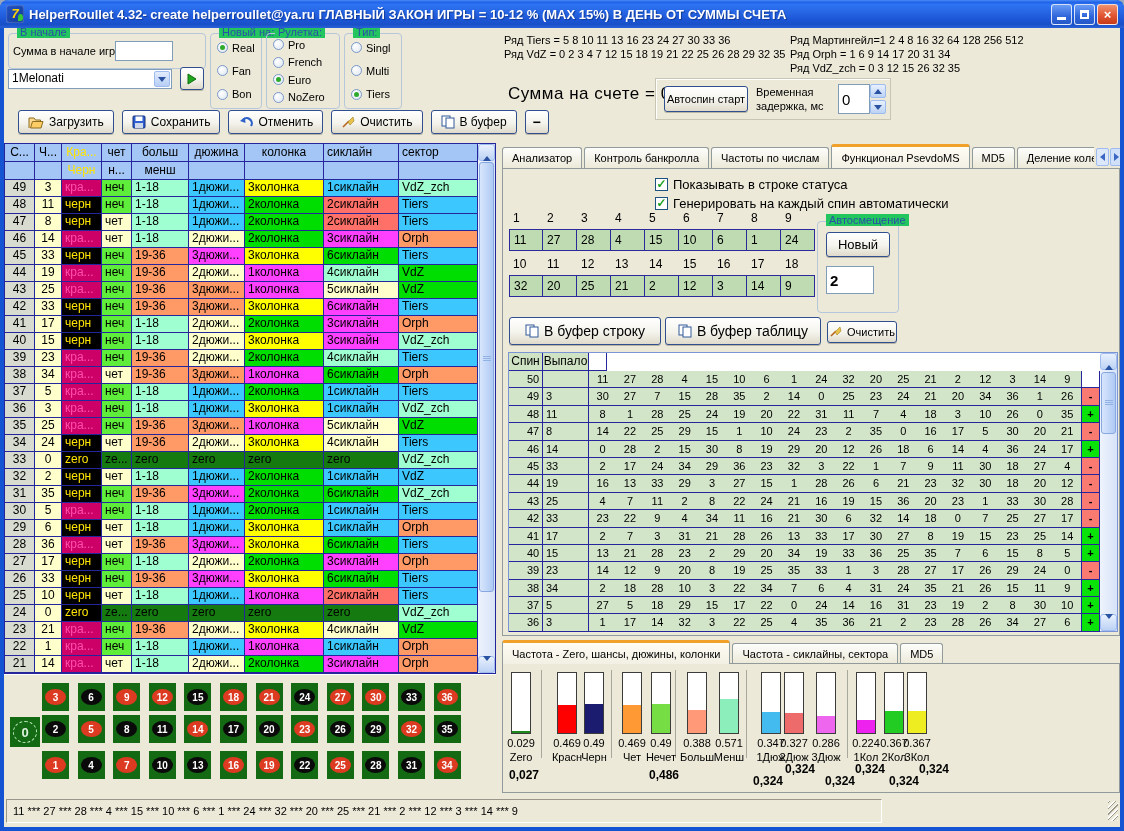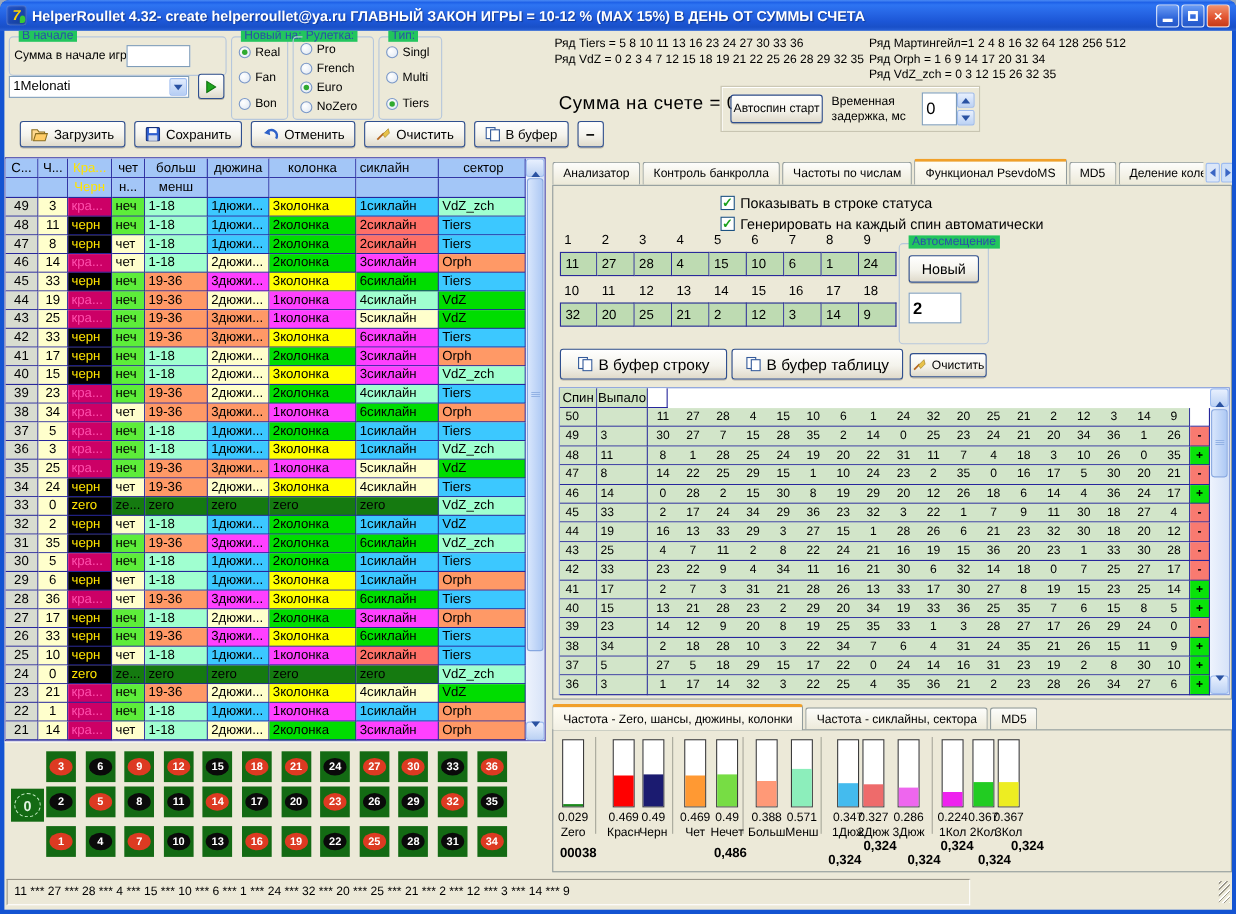--- a/index.html
+++ b/index.html
@@ -70,21 +70,21 @@
   
   .gcell{position:absolute;width:34px;height:22px;border:1px solid #2a2a9a;border-left:none;background:#bedbb2;
     font-size:12px;line-height:20px;padding-left:4px;}
   .gcell.first{border-left:1px solid #2a2a9a;}
   .gtxt{position:absolute;width:34px;font-size:12px;padding-left:4px;}
   
   #spin-table{left:504px;top:324px;width:610px;height:280px;background:#fff;border:1px solid #7b94d6;}
   .srow{display:flex;width:591px;}
   .sc{border-right:1px solid #26269c;border-bottom:1px solid #26269c;background:#d2e5c9;height:17.4px;
     font-size:11px;line-height:16px;overflow:hidden;white-space:nowrap;}
-  .sc.spin{width:34px;flex:none;padding-left:5px;}
+  .sc.spin{width:34px;flex:none;padding-left:18px;}
   .sc.hit{width:46px;flex:none;padding-left:3px;}
   .sc.nums{width:493px;flex:none;display:flex;}
   .sc.nums span{flex:1;text-align:center;}
   .sc.res{width:18px;flex:none;text-align:center;font-weight:bold;}
   .shead .sc{height:18px;text-align:center;padding-left:0;font-size:12px;line-height:17px;}
   .resw{background:#fff;}
   .resp{background:#09e309;}
   .resm{background:#f97a70;}
   
   .fbar{position:absolute;width:20px;height:62px;border:1px solid #3c3c3c;background:#fff;display:flex;align-items:flex-end;}
@@ -259,21 +259,21 @@
       </div>
     <div class="hrow hhead">
           <span class="hc" style="width: 30px;">С...</span>
           <span class="hc" style="width: 27px;">Ч...</span>
           <span class="hc" style="width: 40px; color: rgb(255, 228, 0);">Кра...</span>
           <span class="hc" style="width: 30px;">чет</span>
           <span class="hc" style="width: 57px;">больш</span>
           <span class="hc" style="width: 56px;">дюжина</span>
           <span class="hc" style="width: 79px;">колонка</span>
           <span class="hc" style="width: 75px; text-align: left; padding-left: 3px;">сиклайн</span>
-          <span class="hc" style="width: 79px; text-align: center; padding-left: 3px;">сектор</span>
+          <span class="hc" style="width: 79px; text-align: left; padding-left: 3px;">сектор</span>
         </div>
         <div class="hrow hhead">
           <span class="hc" style="width: 30px;"></span>
           <span class="hc" style="width: 27px;"></span>
           <span class="hc" style="width: 40px; color: rgb(255, 228, 0);">Черн</span>
           <span class="hc" style="width: 30px;">н...</span>
           <span class="hc" style="width: 57px;">менш</span>
           <span class="hc" style="width: 56px;"></span>
           <span class="hc" style="width: 79px;"></span>
           <span class="hc" style="width: 75px; text-align: left; padding-left: 3px;"></span>
@@ -1305,21 +1305,21 @@
         <div class="fbar" style="left: 381px; top: 8px;">
           <div style="height: 37%; background: rgb(34, 204, 34);"></div>
         </div>
         <div class="flab" style="left: 371px; top: 73px;">0.367</div>
         <div class="flab" style="left: 371px; top: 87px;">2Кол</div>
         <div class="fbar" style="left: 404px; top: 8px;">
           <div style="height: 37%; background: rgb(237, 237, 34);"></div>
         </div>
         <div class="flab" style="left: 394px; top: 73px;">0.367</div>
         <div class="flab" style="left: 394px; top: 87px;">3Кол</div>
-        <div class="ftot" style="left: 6px; top: 104px;">00038</div>
+        <div class="ftot" style="left: 6px; top: 104px;">0,027</div>
         <div class="ftot" style="left: 146px; top: 104px;">0,486</div>
         <div class="ftot" style="left: 250px; top: 110px;">0,324</div>
         <div class="ftot" style="left: 282px; top: 98px;">0,324</div>
         <div class="ftot" style="left: 322px; top: 110px;">0,324</div>
         <div class="ftot" style="left: 352px; top: 98px;">0,324</div>
         <div class="ftot" style="left: 386px; top: 110px;">0,324</div>
         <div class="ftot" style="left: 416px; top: 98px;">0,324</div>
       </div>
 
     <div class="abs stcell" style="left:2px;top:771px;width:876px;">11 *** 27 *** 28 *** 4 *** 15 *** 10 *** 6 *** 1 *** 24 *** 32 *** 20 *** 25 *** 21 *** 2 *** 12 *** 3 *** 14 *** 9</div>

